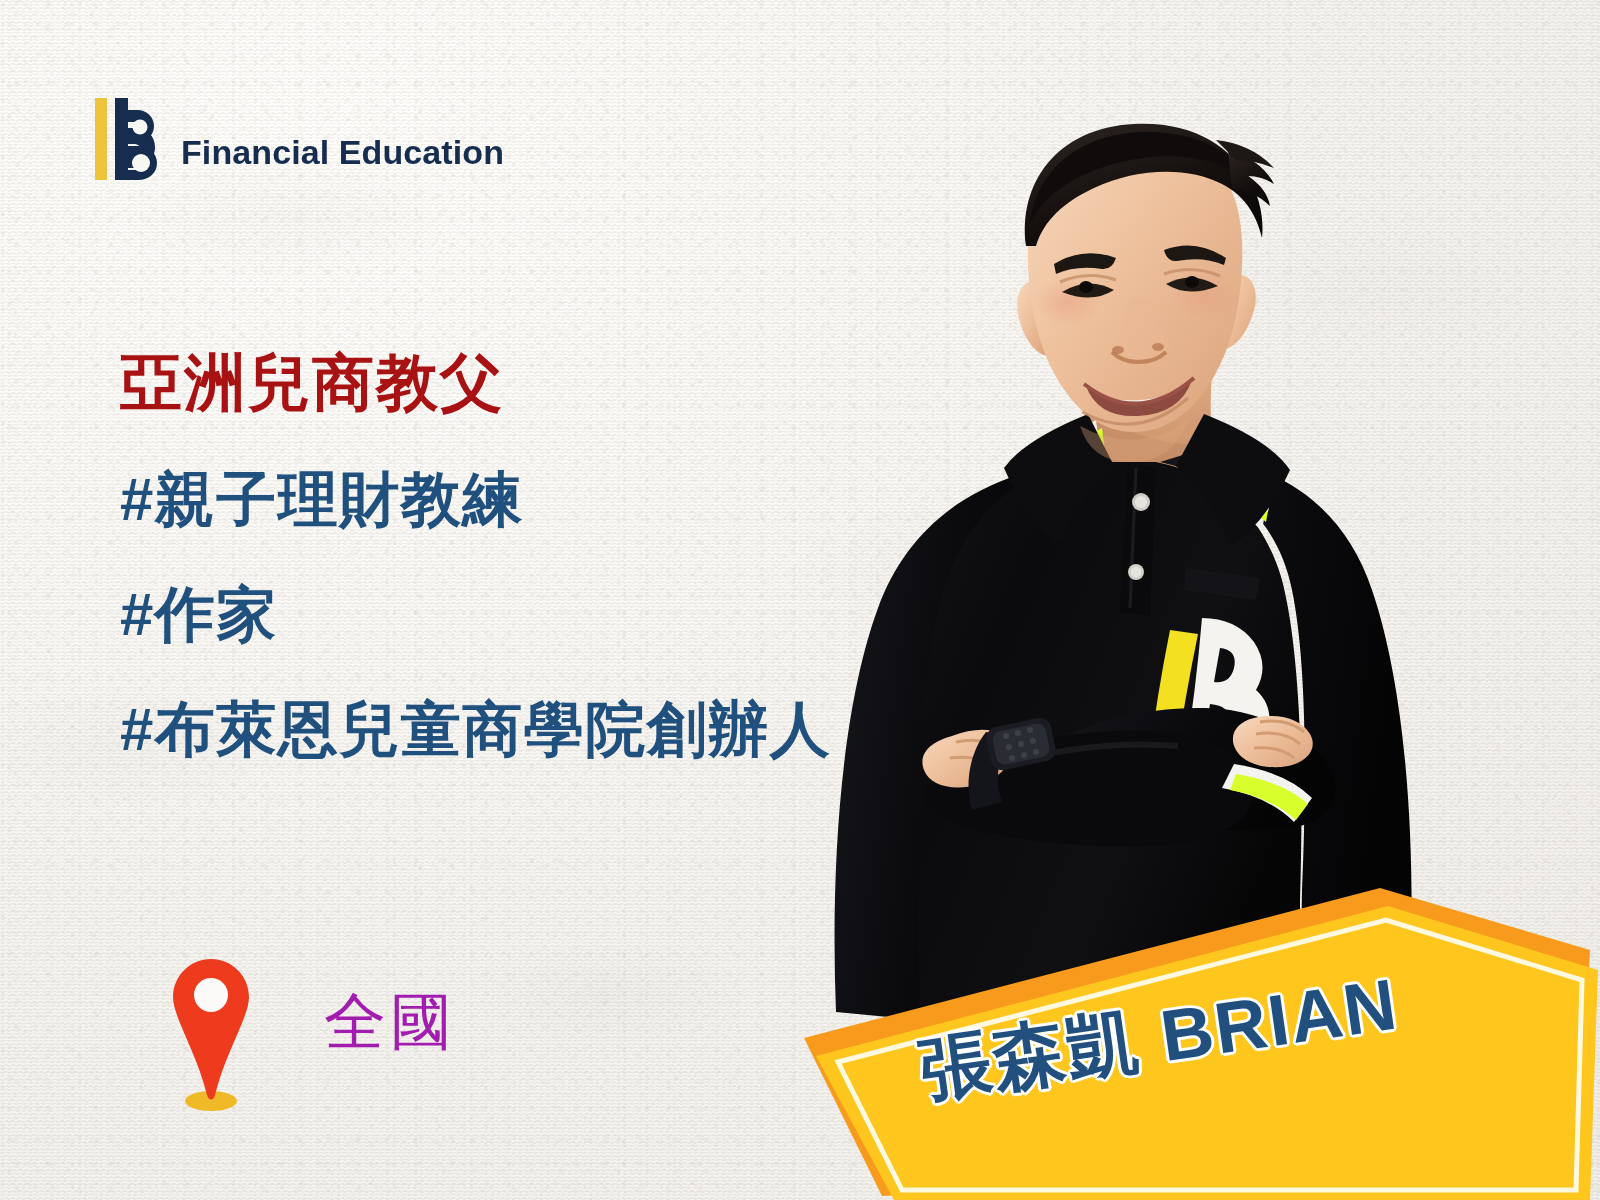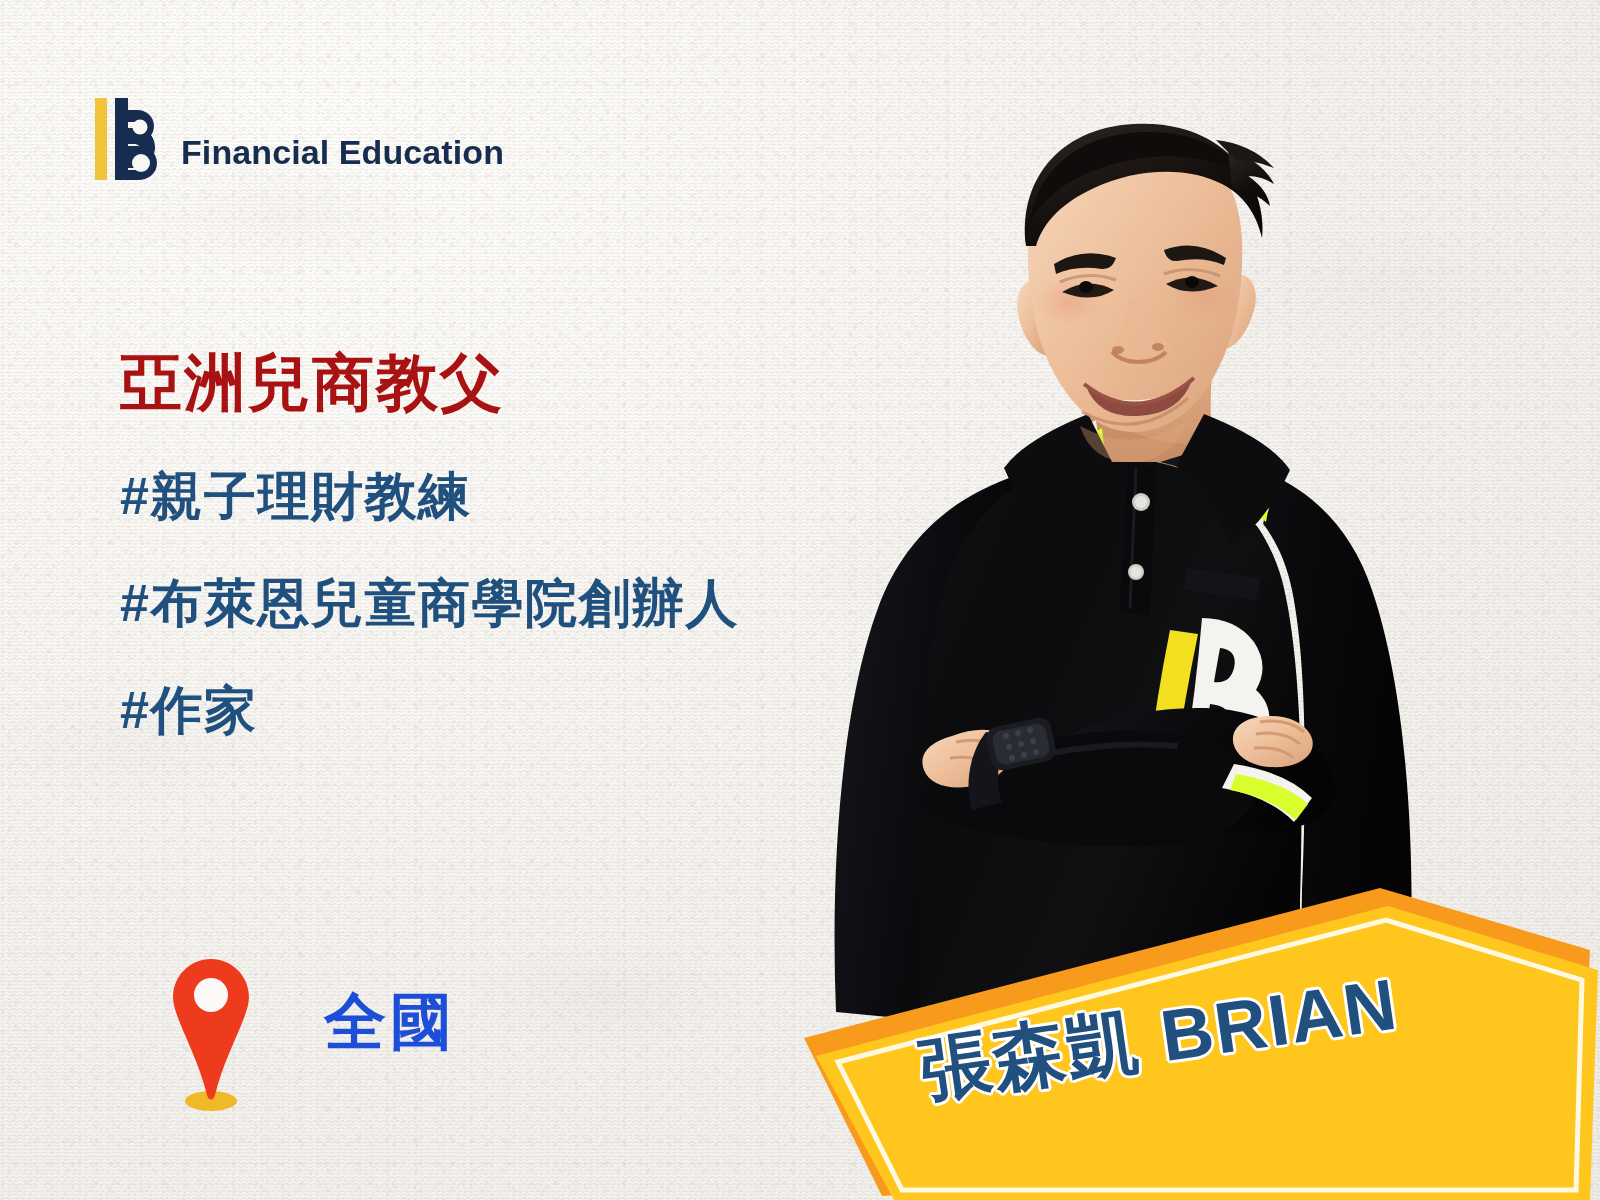--- a/index.html
+++ b/index.html
@@ -108,43 +108,43 @@
   }
   .taglist {
     position: absolute;
     left: 120px;
     top: 470px;
     display: flex;
     flex-direction: column;
     gap: 55px;
   }
   .tag {
-    font-size: 52px;
+    font-size: 60px;
     font-weight: 700;
     color: #20507e;
     letter-spacing: 1.5px;
     line-height: 1;
     white-space: nowrap;
   }
 
   
   .location {
     position: absolute;
     left: 168px;
     top: 955px;
     display: flex;
     align-items: center;
     gap: 70px;
   }
   .pin-wrap { position: relative; width: 86px; height: 160px; }
   .pin-svg { position:absolute; left:0; top:0; }
   .location-text {
     font-size: 62px;
-    font-weight: 700;
-    color: #1d4ed8;
+    font-weight: 400;
+    color: #a21caf;
     letter-spacing: 4px;
     line-height: 1;
     white-space: nowrap;
     margin-top: -26px;
   }
 
   
   .person {
     position: absolute;
     left: 830px;
@@ -210,22 +210,22 @@
     </span>
     <span class="logo-words">
       <span class="logo-line1">Financial Education</span>
     </span>
   </div>
 
   <div class="headline">亞洲兒商教父</div>
 
   <div class="taglist">
     <div class="tag">#親子理財教練</div>
+    <div class="tag">#作家</div>
     <div class="tag">#布萊恩兒童商學院創辦人</div>
-    <div class="tag">#作家</div>
   </div>
 
   <div class="location">
     <span class="pin-wrap">
       <svg class="pin-svg" width="86" height="160" viewBox="0 0 86 160" xmlns="http://www.w3.org/2000/svg">
         <ellipse cx="43" cy="146" rx="26" ry="10" fill="#f0b928"></ellipse>
         <path d="M43 4 C22 4 5 21 5 42 C5 62 28 96 39 140 c1.6 6 6.4 6 8 0 C58 96 81 62 81 42 C81 21 64 4 43 4 Z" fill="#ef3b1d"></path>
         <circle cx="43" cy="40" r="17" fill="#fbfaf8"></circle>
       </svg>
     </span>

